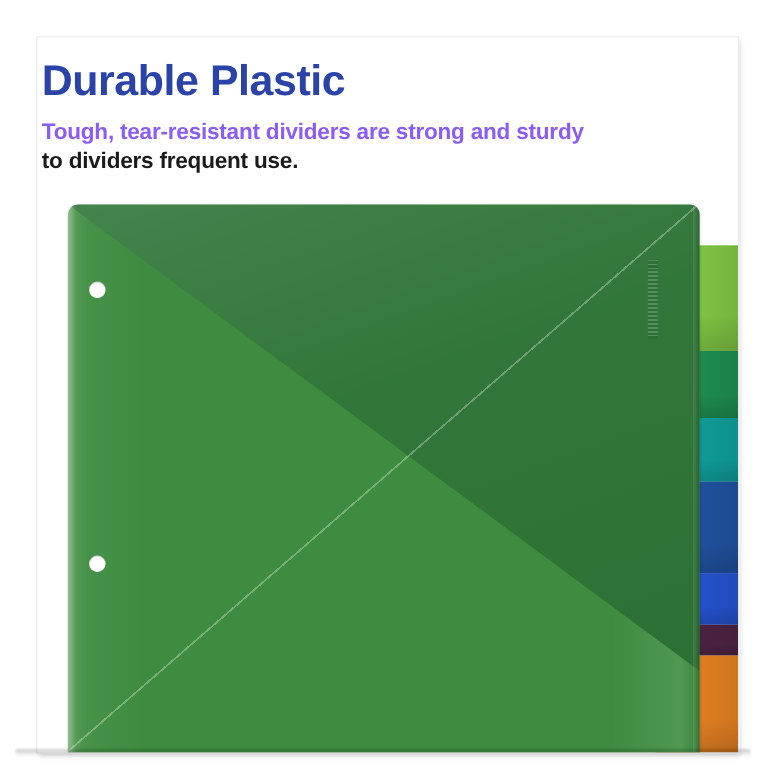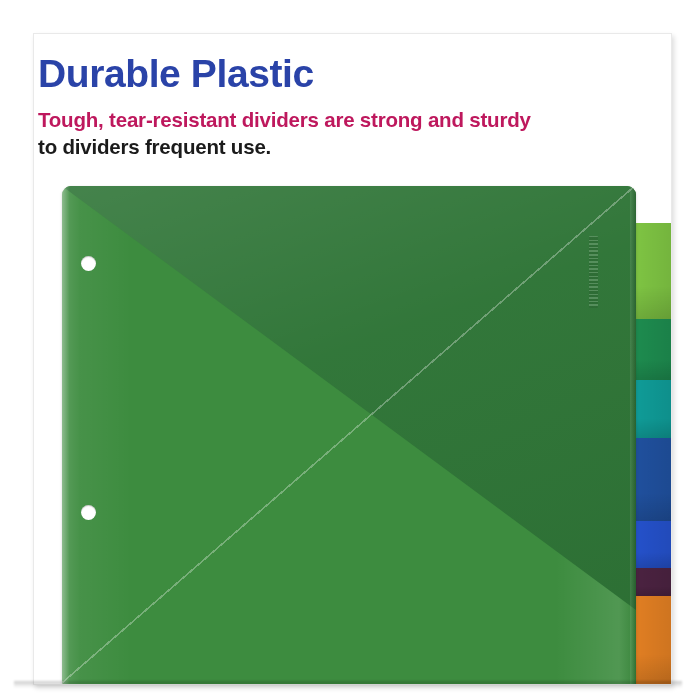--- a/index.html
+++ b/index.html
@@ -208,21 +208,21 @@
 </style>
 </head>
 <body>
 
 <div id="stage">
 
   <div class="product-card" style="border-color: rgb(233, 233, 233);">
 
     <div class="copy-block">
       <h1 class="headline" style="color: rgb(42, 67, 168);">Durable Plastic</h1>
-      <p class="subhead" style="color: #be185d;">Tough, tear-resistant dividers are strong and sturdy</p>
+      <p class="subhead" style="color: #8b5cf6;">Tough, tear-resistant dividers are strong and sturdy</p>
       <p class="subhead" style="padding-top: 0px; color: rgb(27, 27, 27);">to dividers frequent use.</p>
     </div>
 
     <div class="tab-stack">
       <div class="tab" style="top: 0px; height: 96px; background: rgb(125, 194, 66);"></div>
       <div class="tab" style="top: 96px; height: 61px; background: rgb(29, 138, 78);"></div>
       <div class="tab" style="top: 157px; height: 58px; background: rgb(15, 154, 150);"></div>
       <div class="tab" style="top: 215px; height: 83px; background: rgb(31, 79, 156);"></div>
       <div class="tab" style="top: 298px; height: 47px; background: rgb(36, 80, 200);"></div>
       <div class="tab" style="top: 345px; height: 28px; background: rgb(74, 34, 64);"></div>

